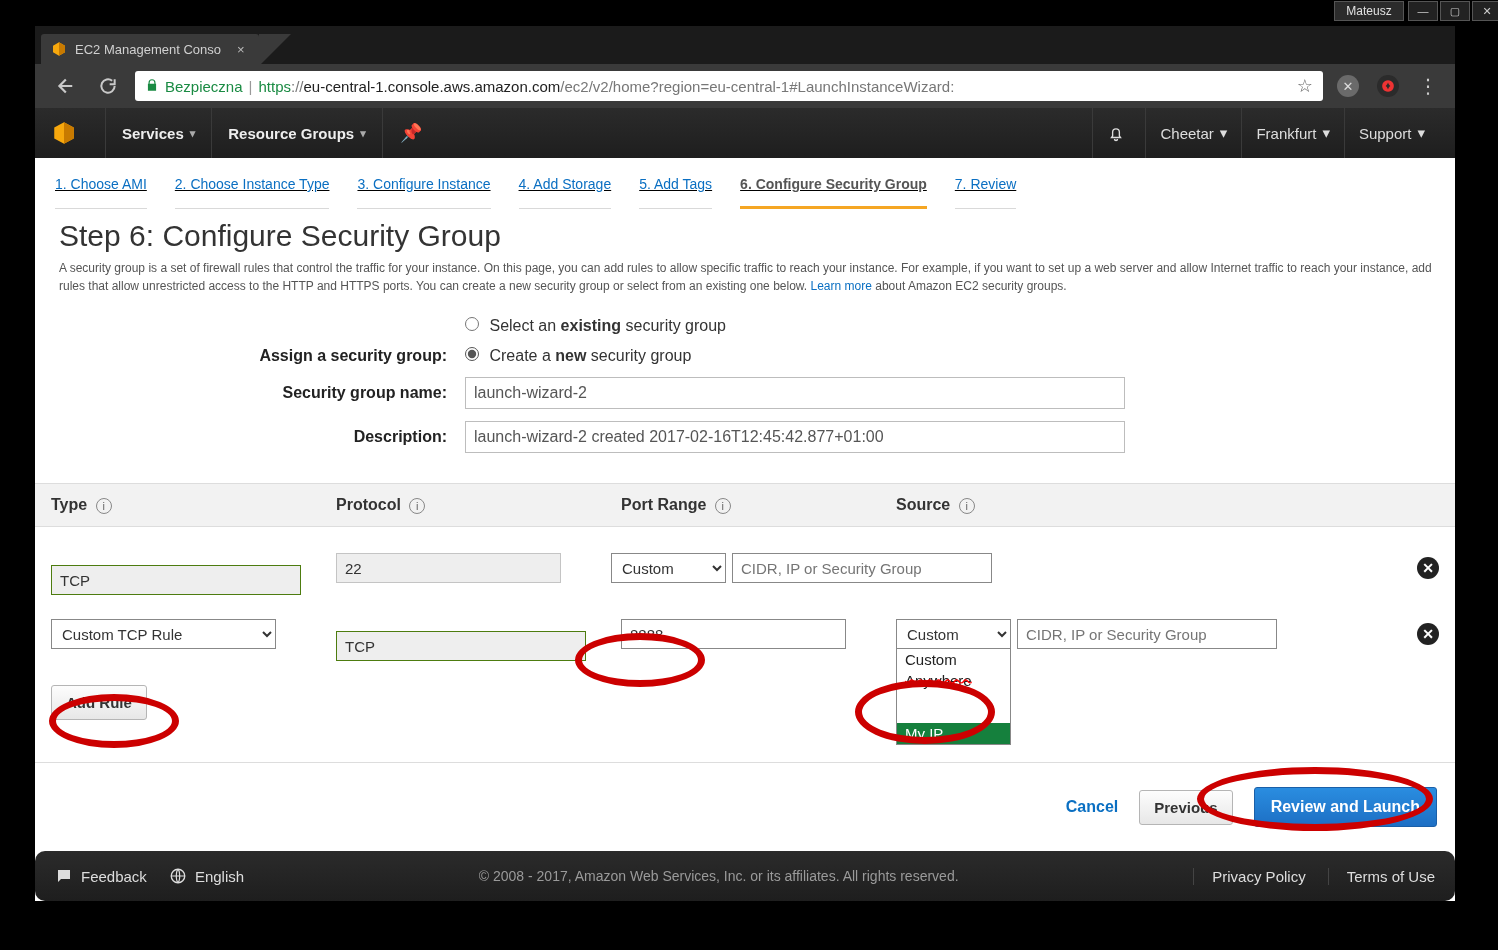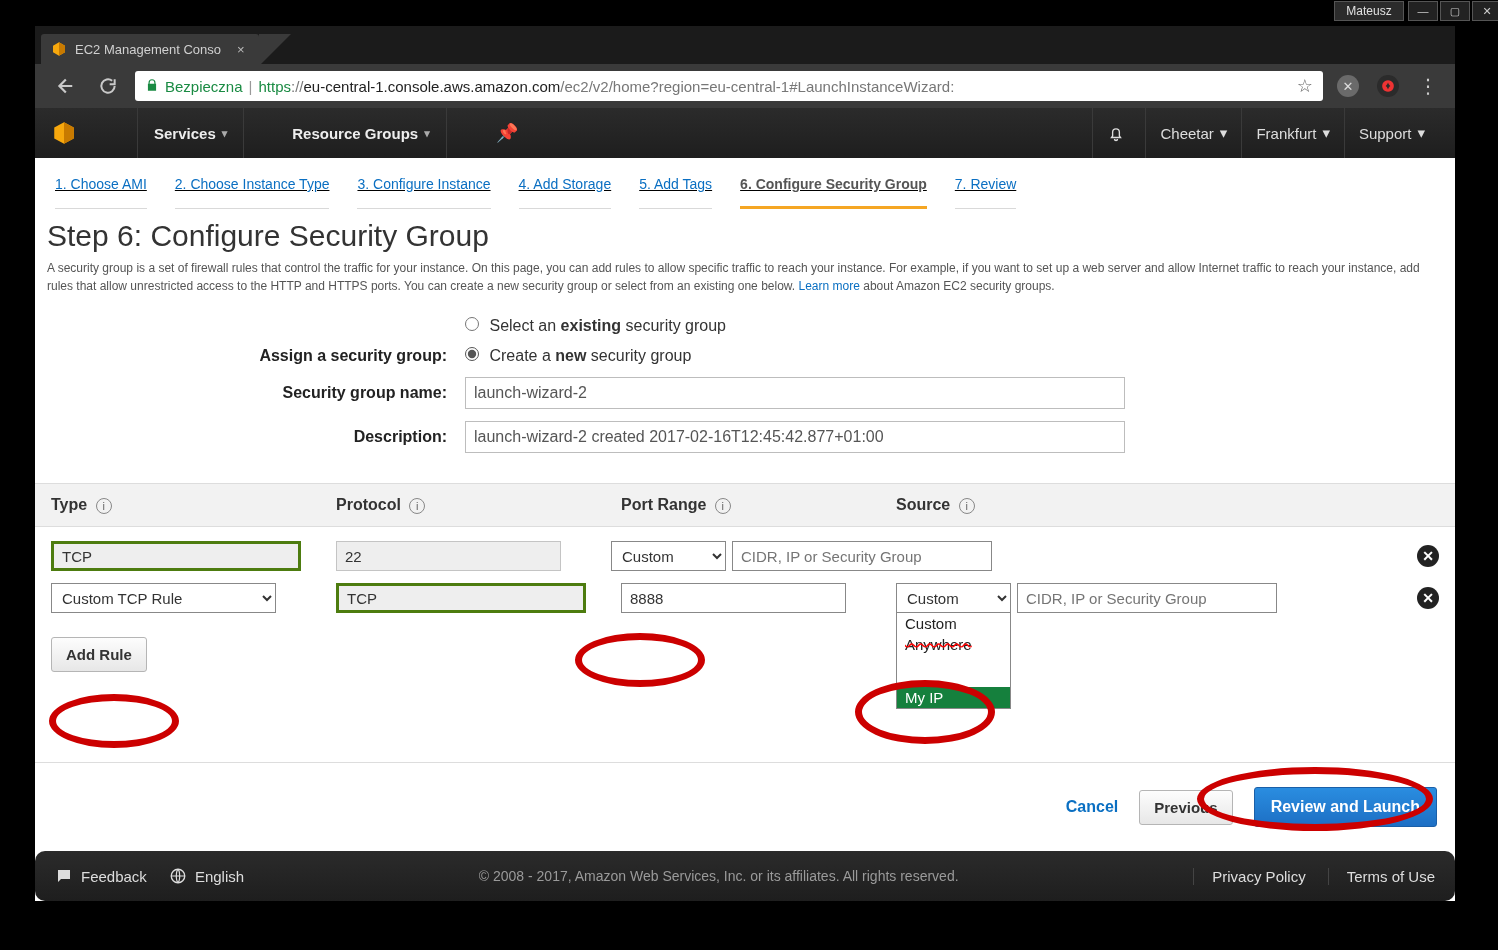--- a/index.html
+++ b/index.html
@@ -41,42 +41,42 @@
   .urlbox .star { margin-left:auto; color:#666; font-size:18px; }
   .ext-icon { width:30px; height:30px; display:flex; align-items:center; justify-content:center; color:#ccc; }
   .circ1 { width:22px; height:22px; border-radius:50%; background:#6a6a6a; display:flex;
            align-items:center; justify-content:center; font-size:13px; color:#ddd;}
   .circ2 { width:22px; height:22px; border-radius:50%; background:#2b2b2b; display:flex;
            align-items:center; justify-content:center;}
   .circ2 svg { width:14px; height:14px; }
 
   
   .aws-header { height:50px; background:linear-gradient(#2b2b2b,#1e1e1e); color:#fff;
-                display:flex; align-items:center; padding:0 16px; font-size:15px;gap:32px; }
+                display:flex; align-items:center; padding:0 16px; font-size:15px; }
   .aws-logo { width:26px; height:26px; margin-right:28px; display:flex; align-items:center; justify-content:center; }
   .aws-hitem { padding:0 16px; height:50px; display:flex; align-items:center; gap:6px; color:#eee;
                border-right:1px solid #3a3a3a; font-weight:600; }
   .aws-hitem:first-of-type{ border-left:1px solid #3a3a3a; }
   .aws-hitem .chev { font-size:11px; color:#aaa; }
   .pin { padding:0 18px; color:#eee; font-size:18px; }
   .aws-right { margin-left:auto; display:flex; align-items:center; height:50px; }
   .aws-rsep { border-left:1px solid #3a3a3a; height:50px; display:flex; align-items:center; padding:0 14px; gap:6px; color:#ddd;}
   .bell { margin-right:6px; }
 
   
   .content { background:#fff; height:743px; overflow:hidden; position:relative; }
 
   
   .steps { display:flex; gap:28px; padding:18px 20px 0 20px; font-size:14px;text-decoration:underline; }
   .step { color:#0a6fc2; padding-bottom:14px; border-bottom:1px solid #d9d9d9; }
   .step.active { color:#555; font-weight:600; border-bottom:3px solid #f5a623; }
   .step.num { white-space:nowrap; }
 
   
-  .head { padding:10px 20px 6px 12px; }
+  .head { padding:10px 20px 6px 24px; }
   .head h1 { font-size:30px; font-weight:400; color:#333; margin-bottom:6px; }
   .desc { color:#555; font-size:12px; line-height:1.5; }
   .desc a { color:#0a6fc2; text-decoration:none; }
 
   
   .formrows { padding:16px 20px 18px 20px; font-size:16px; color:#333; }
   .frow { display:flex; align-items:center; margin-bottom:12px; }
   .frow .lbl { width:410px; text-align:right; padding-right:18px; font-weight:700; color:#222; }
   .radio { width:14px; height:14px; margin-right:6px; accent-color:#555; }
   .txtin { height:32px; border:1px solid #bdbdbd; padding:0 8px; font-size:16px; color:#555; width:660px; background:#fff;}
@@ -88,21 +88,21 @@
   .col-type{ width:285px; }
   .col-proto{ width:285px; }
   .col-port{ width:275px; }
   .col-src{ flex:1; }
   .info-i { display:inline-block; width:16px; height:16px; border-radius:50%; border:1px solid #888;
             font-size:11px; line-height:14px; text-align:center; color:#666; font-weight:400; margin-left:4px; vertical-align:middle;}
   .rulebody { padding:8px 16px 2px 16px; }
   .rulerow { display:flex; align-items:center; padding:6px 0; position:relative; }
   .rulerow select, .rulerow input[type=text] { height:30px; font-size:15px; color:#333; }
   .sel-type { width:225px; border:1px solid #888; background:#fff; padding:0 6px; }
-  .inp-proto { width:250px; border:3px solid #4d7c0f; background:#eee; padding:0 8px; color:#555; }
+  .inp-proto { width:250px; border:1px solid #4d7c0f; background:#eee; padding:0 8px; color:#555;margin-top:24px; }
   .inp-port { width:225px; border:1px solid #c4c4c4; background:#eee; padding:0 8px; color:#555; }
   .inp-port.editable { background:#fff; border:1px solid #888; }
   .srcwrap { display:flex; gap:6px; flex:1; align-items:center; position:relative;}
   .sel-src { width:115px; border:1px solid #888; background:#fff; padding:0 6px; }
   .inp-cidr{ width:260px; border:1px solid #888; background:#fff; padding:0 8px; color:#999; }
   .rowdel { width:22px; height:22px; border-radius:50%; background:#222; color:#fff; font-size:14px;
             display:flex; align-items:center; justify-content:center; margin-left:14px; cursor:pointer; font-weight:700;}
   .col-type-cell{ width:285px; }
   .col-proto-cell{ width:285px; }
   .col-port-cell{ width:275px; }

